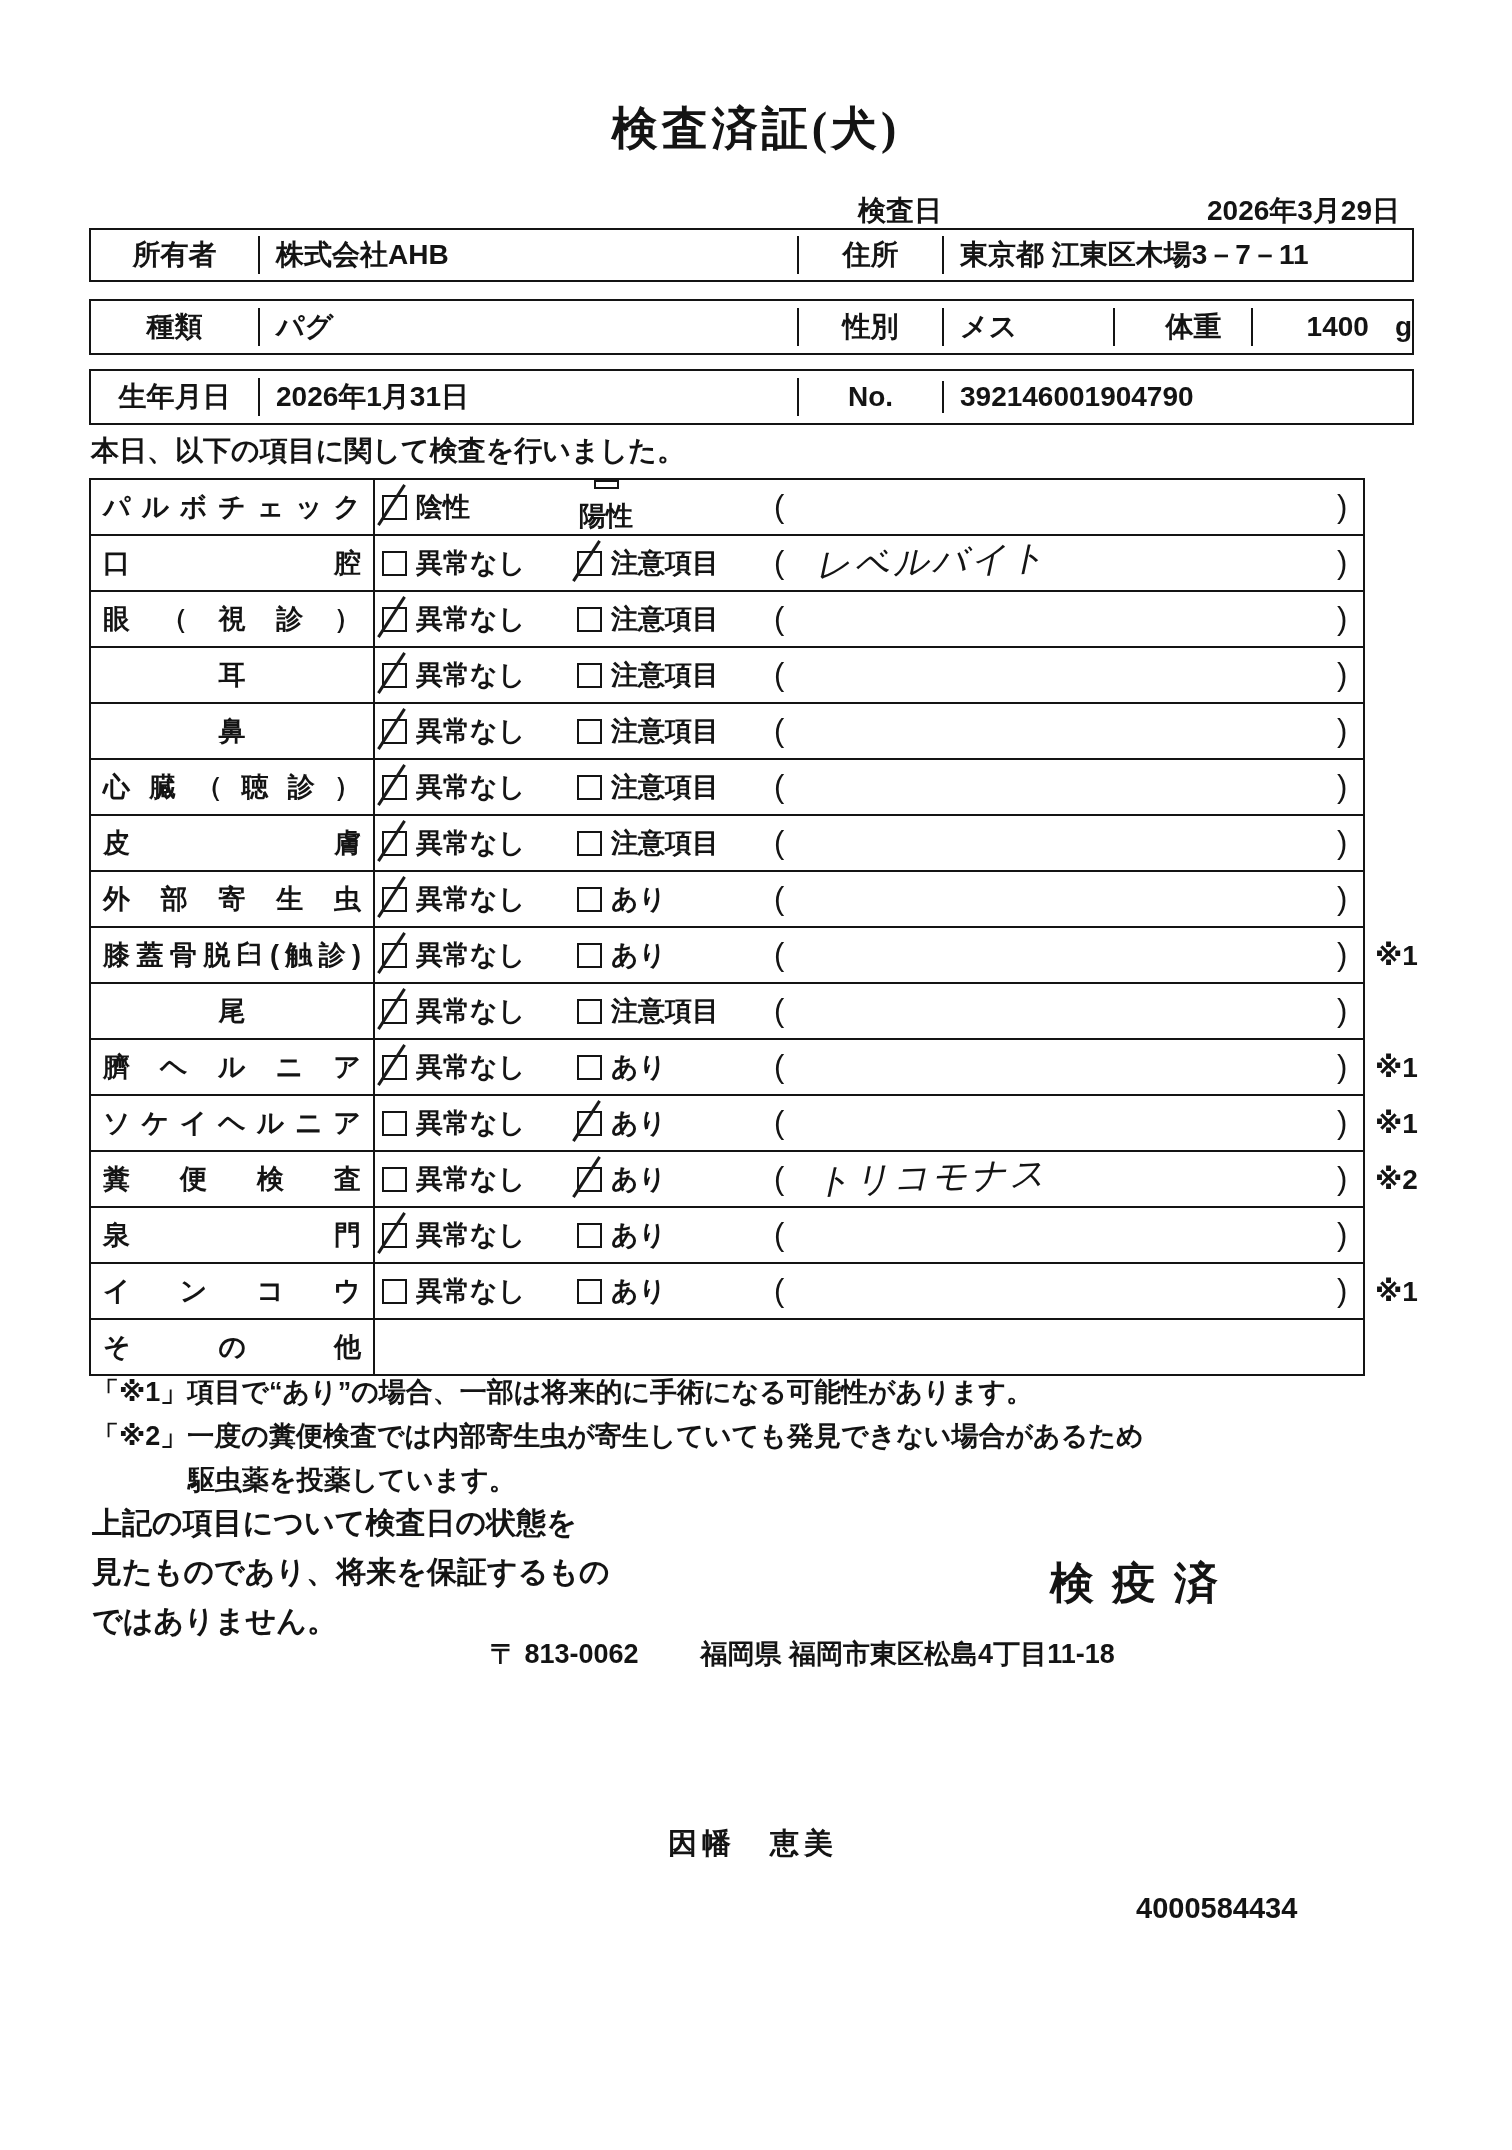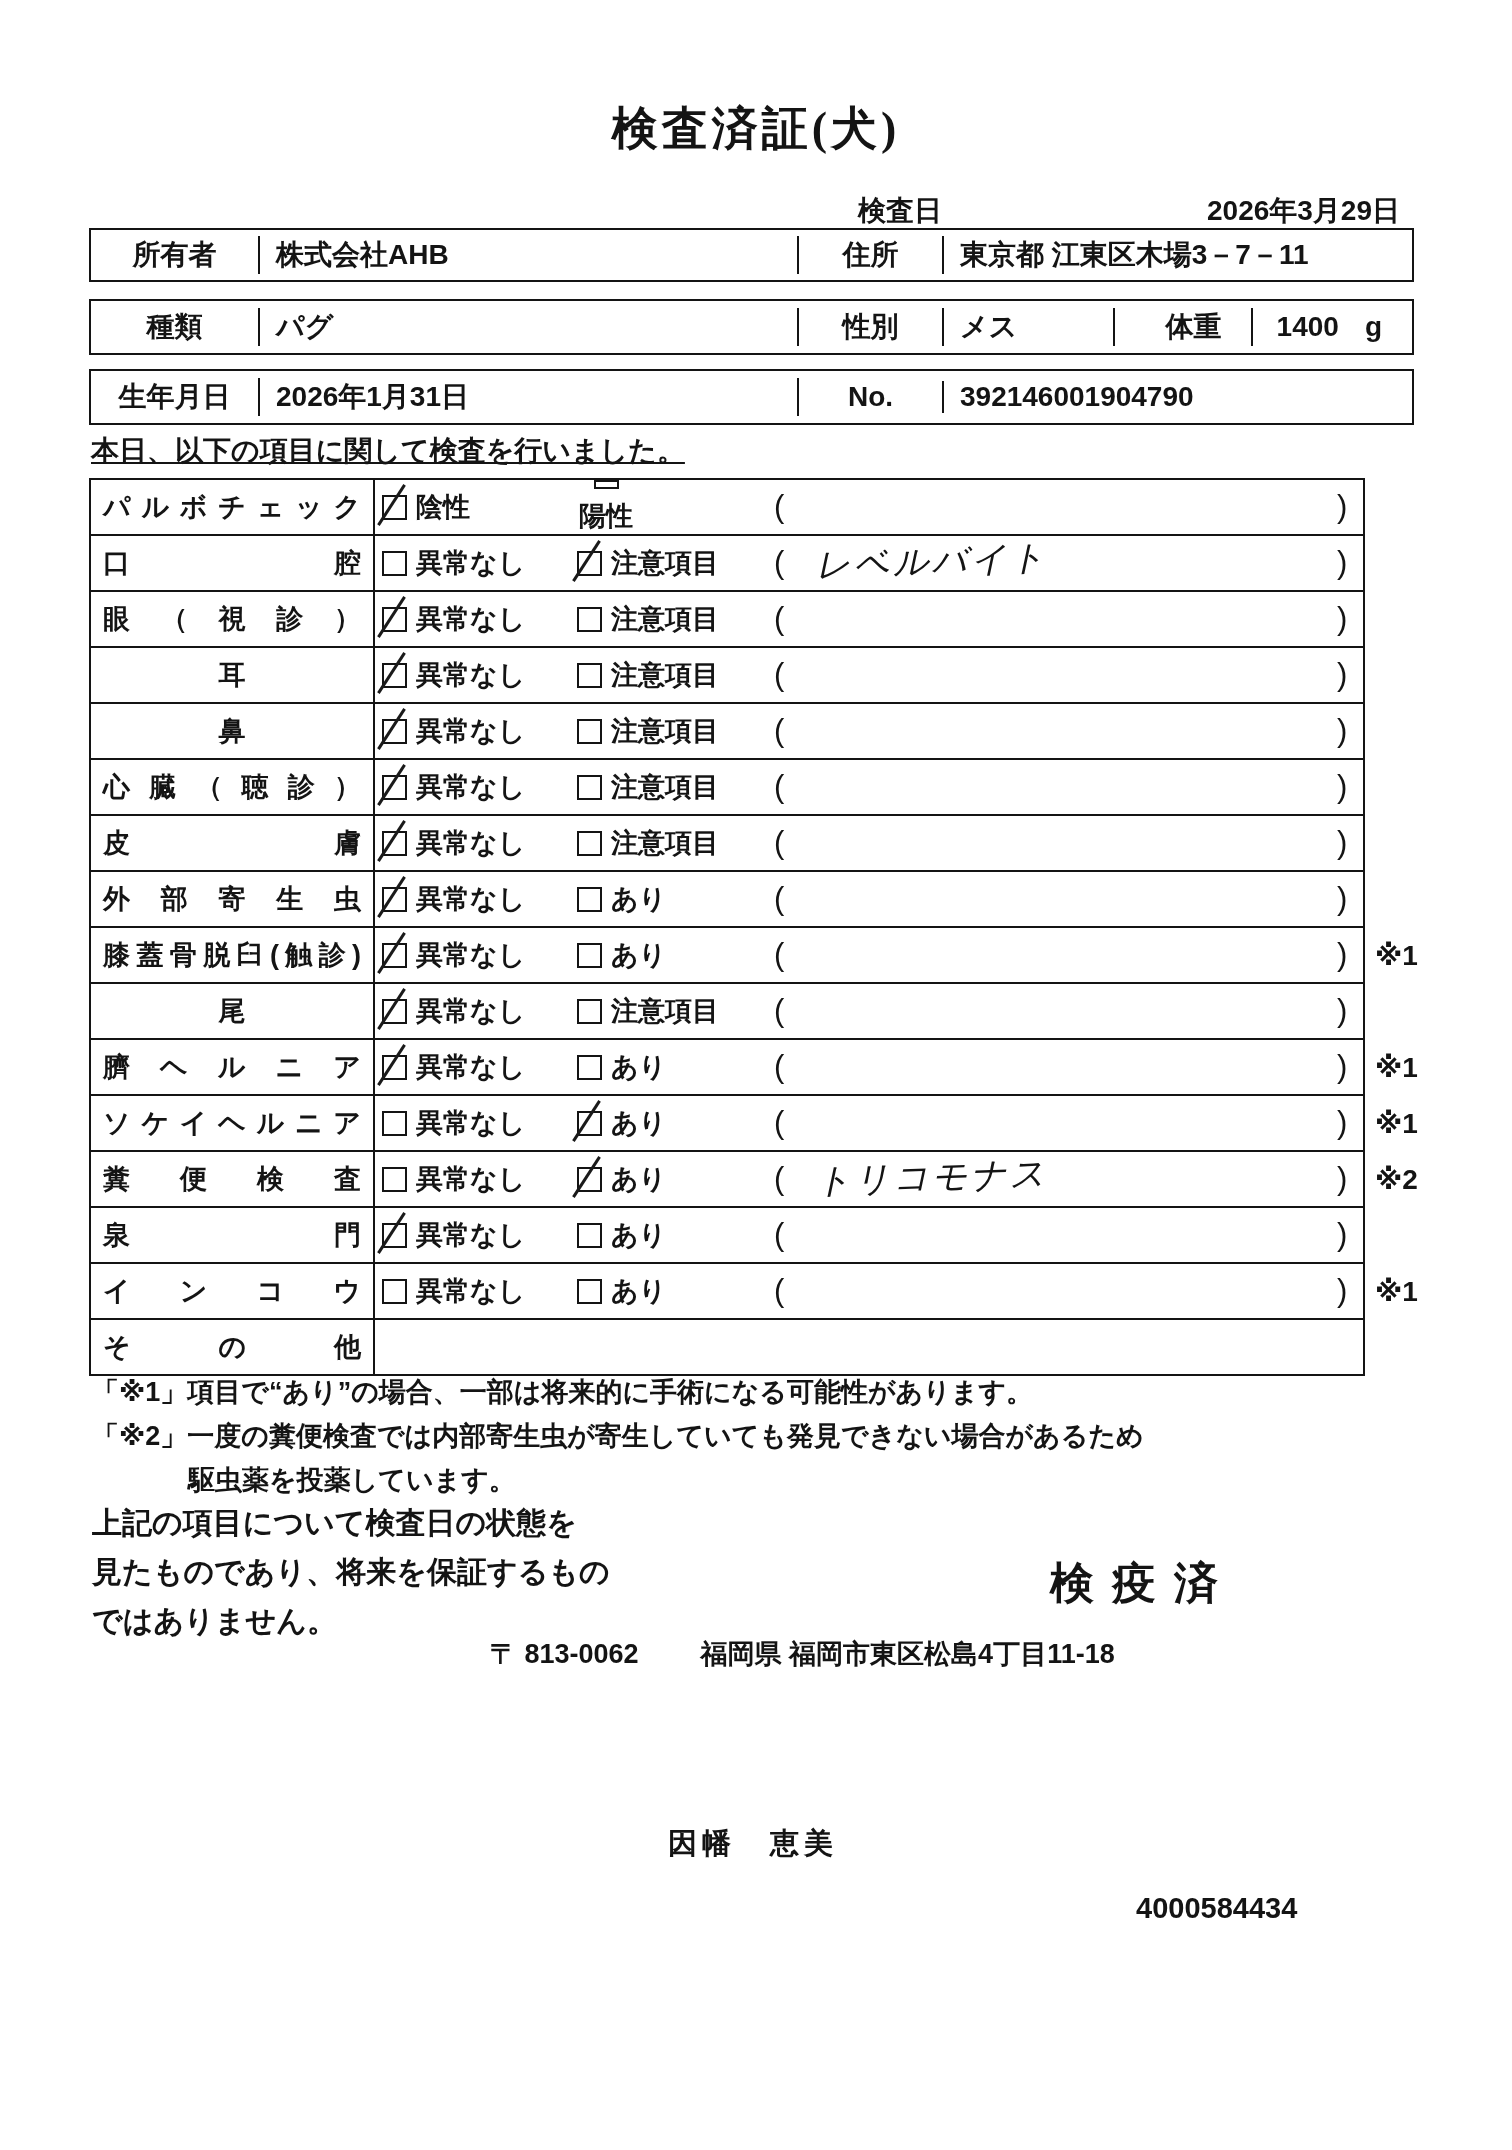--- a/index.html
+++ b/index.html
@@ -12,22 +12,22 @@
   .date-row{position:absolute;top:192px;left:858px;width:542px;display:flex;justify-content:space-between;font-size:28px;}
   .tbl{position:absolute;left:89px;width:1321px;display:flex;border:2px solid #141414;background:#fff;align-items:center;}
   .owner-tbl{top:228px;height:50px;}
   .pet-tbl{top:299px;height:52px;}
   .birth-tbl{top:369px;height:52px;}
   .cell{display:flex;align-items:center;font-size:28px;border-right:2px solid #141414;}
   .cell:last-child{border-right:none;}
   .cell.lab{justify-content:center;padding:0 6px;}
   .cell.val{padding:0 16px;}
   .c1{width:155px;}.c2{width:505px;}.c3{width:131px;}.c4{flex:1;}.c5{width:137px;}.c6{width:103px;margin-left:21px;}
-  .weight-cell{flex:1;justify-content:flex-end;padding-right:30px;gap:26px;}
-  .intro{position:absolute;top:432px;left:91px;font-size:28px;text-decoration:underline;}
+  .weight-cell{flex:1;justify-content:flex-end;gap:26px;}
+  .intro{position:absolute;top:432px;left:91px;font-size:28px;}
   .checklist{position:absolute;top:478px;left:89px;width:1272px;border:2px solid #141414;background:#fff;}
   .cl-row{position:relative;display:flex;height:54px;border-bottom:2px solid #141414;}
   .cl-row:last-child{border-bottom:none;}
   .cl-label{width:258px;border-right:2px solid #141414;display:flex;align-items:center;justify-content:space-between;padding:0 12px;font-size:27px;}
   .cl-label.center{justify-content:center;gap:8px;}
   .cl-content{position:relative;flex:1;}
   .opt{position:absolute;top:0;height:100%;display:flex;align-items:center;gap:9px;font-size:27px;}
   .box{position:relative;display:inline-block;width:21px;height:21px;border:2.5px solid #141414;}
   .tick{position:absolute;left:6px;top:-16px;width:3px;height:48px;background:#1a1a1a;transform:rotate(33deg);}
   .paren{position:absolute;top:50%;transform:translateY(-50%);font-size:31px;font-weight:normal;}

